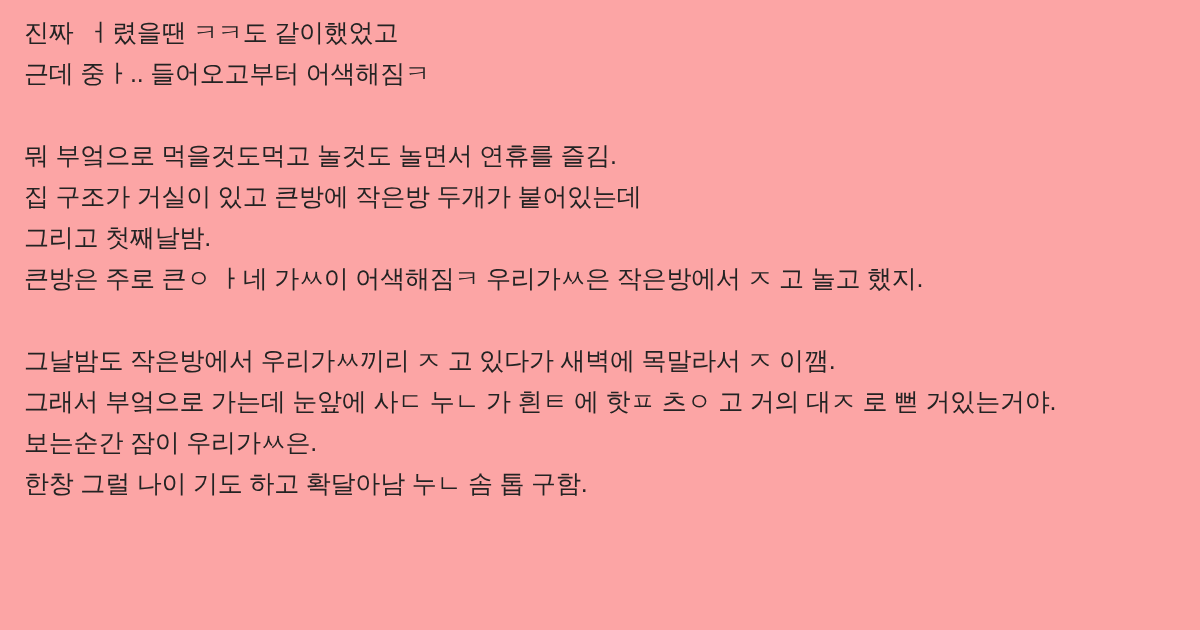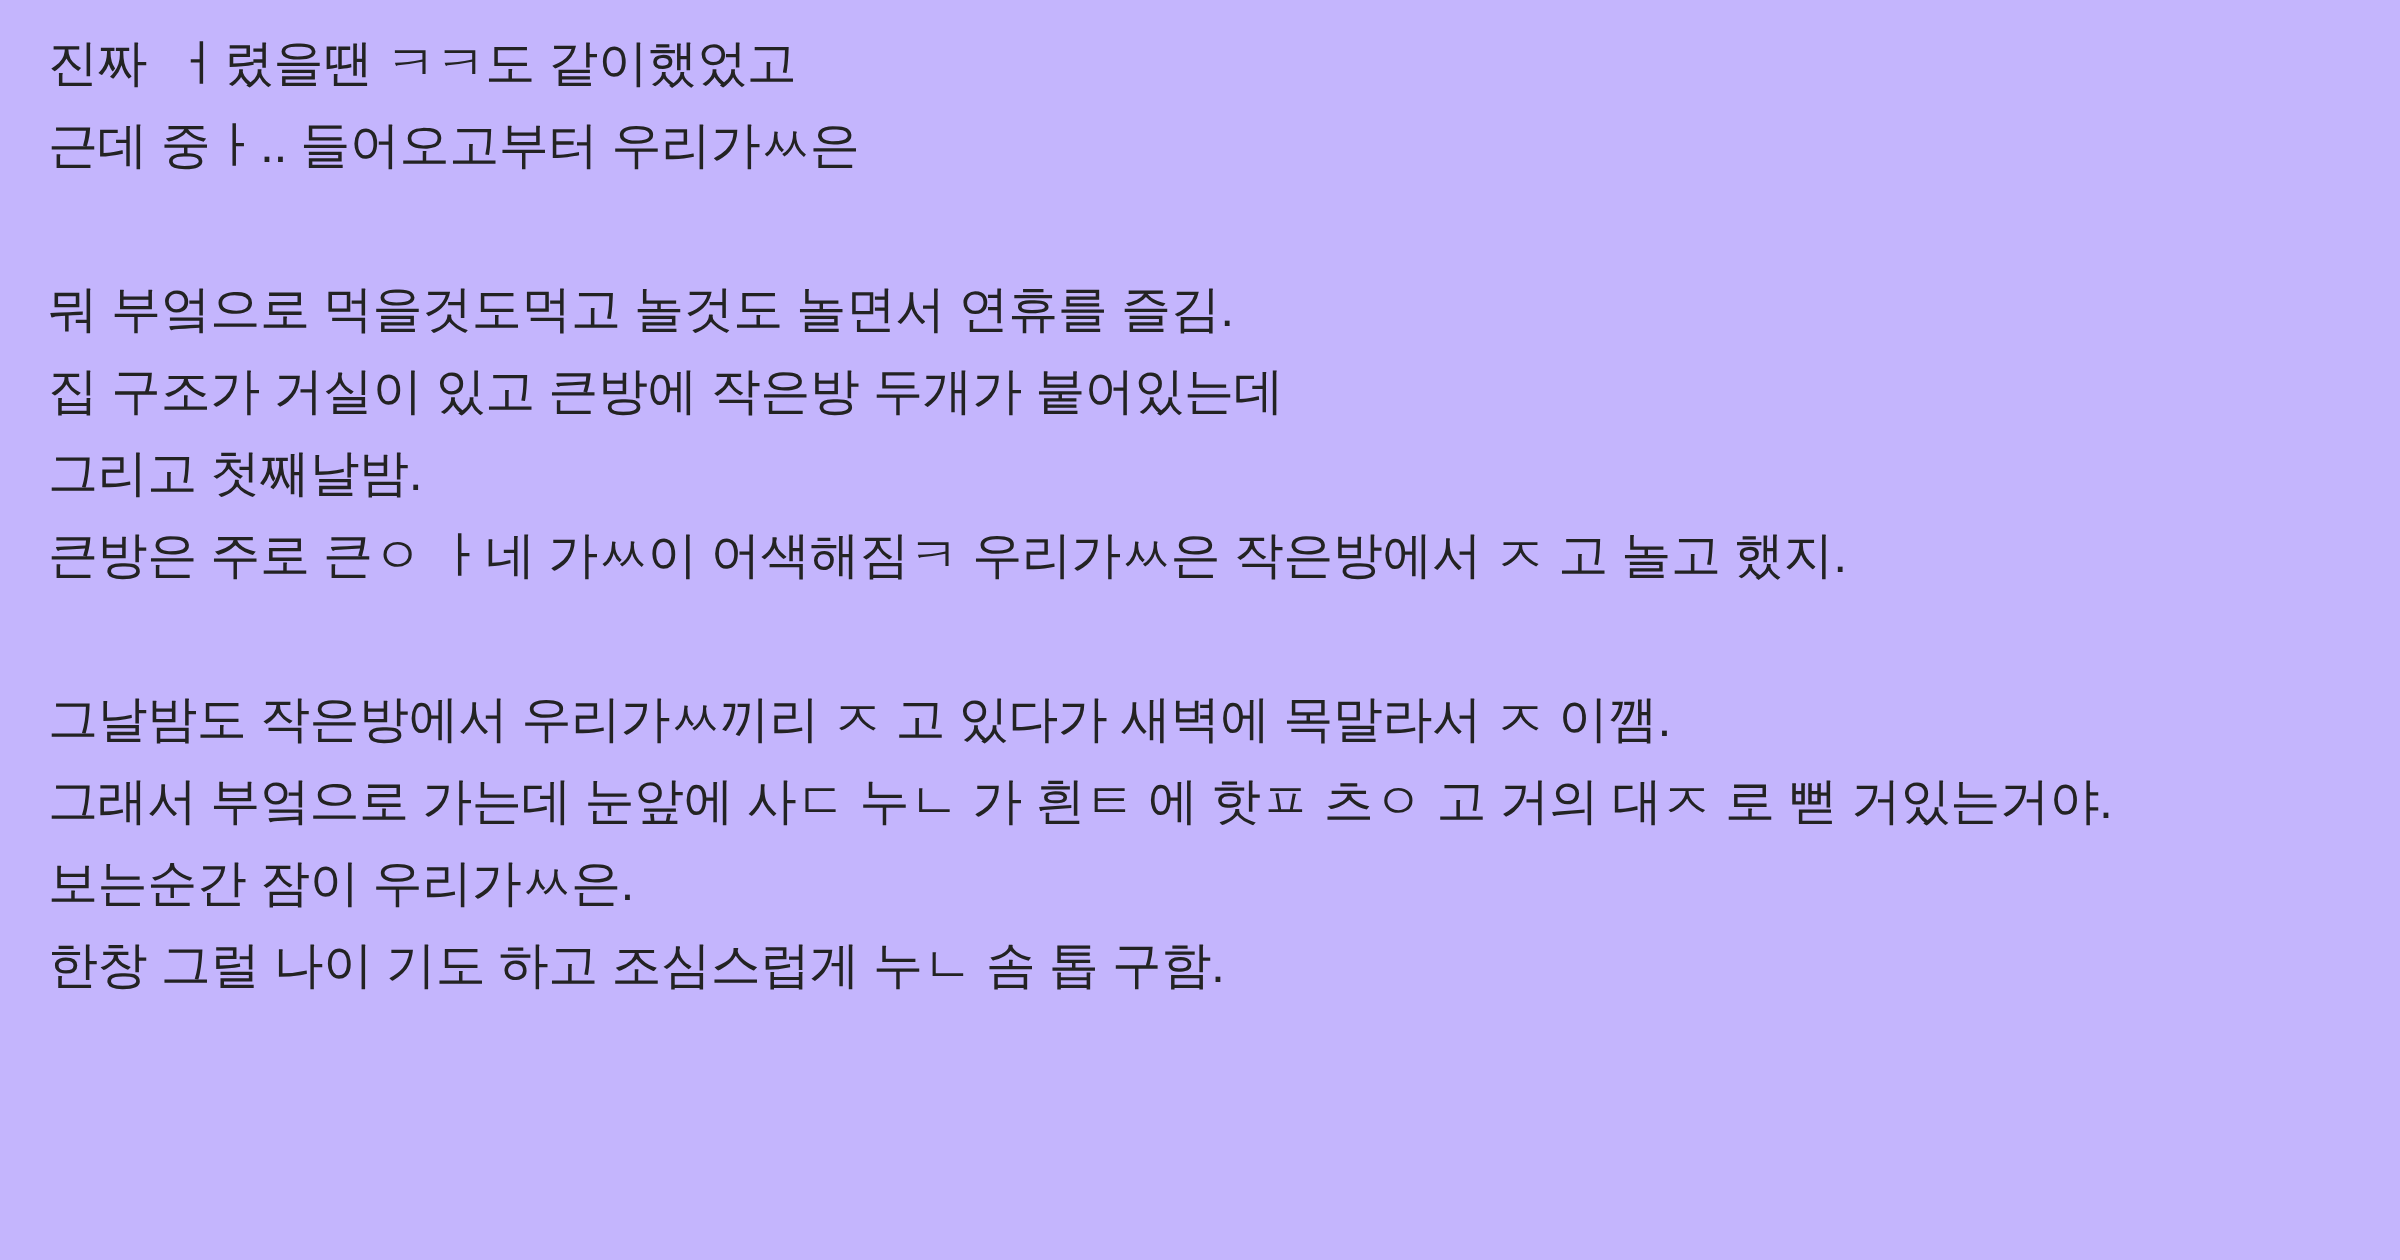--- a/index.html
+++ b/index.html
@@ -12,21 +12,21 @@
     height: 630px;
     overflow: hidden;
     font-family: "Liberation Sans", "DejaVu Sans", sans-serif;
     color: #222222;
   }
   .page {
     box-sizing: border-box;
     width: 1200px;
     height: 630px;
     padding: 12px 24px 0 24px;
-    background: #c4b5fd;
+    background: #fca5a5;
   }
   .text-block {
     display: block;
   }
   .para {
     margin: 0;
   }
   .line {
     font-size: 25px;
     line-height: 41px;
@@ -41,36 +41,36 @@
 </style>
 </head>
 <body>
 
 <div class="page">
 
   <div class="text-block">
 
     <div class="para">
       <div class="line">진짜  ㅓ렸을땐 ㅋㅋ도 같이했었고</div>
-      <div class="line">근데 중ㅏ.. 들어오고부터 우리가ㅆ은</div>
+      <div class="line">근데 중ㅏ.. 들어오고부터 어색해짐ㅋ</div>
     </div>
 
     <div class="spacer"></div>
 
     <div class="para">
       <div class="line">뭐 부엌으로 먹을것도먹고 놀것도 놀면서 연휴를 즐김.</div>
       <div class="line">집 구조가 거실이 있고 큰방에 작은방 두개가 붙어있는데</div>
       <div class="line">그리고 첫째날밤.</div>
       <div class="line">큰방은 주로 큰ㅇ ㅏ네 가ㅆ이 어색해짐ㅋ 우리가ㅆ은 작은방에서 ㅈ 고 놀고 했지.</div>
     </div>
 
     <div class="spacer"></div>
 
     <div class="para">
       <div class="line">그날밤도 작은방에서 우리가ㅆ끼리 ㅈ 고 있다가 새벽에 목말라서 ㅈ 이깸.</div>
       <div class="line">그래서 부엌으로 가는데 눈앞에 사ㄷ 누ㄴ 가 흰ㅌ 에 핫ㅍ 츠ㅇ 고 거의 대ㅈ 로 뻗 거있는거야.</div>
       <div class="line">보는순간 잠이 우리가ㅆ은.</div>
-      <div class="line">한창 그럴 나이 기도 하고 조심스럽게 누ㄴ 솜 톱 구함.</div>
+      <div class="line">한창 그럴 나이 기도 하고 확달아남 누ㄴ 솜 톱 구함.</div>
     </div>
 
   </div>
 
 </div>
 
 </body></html>

